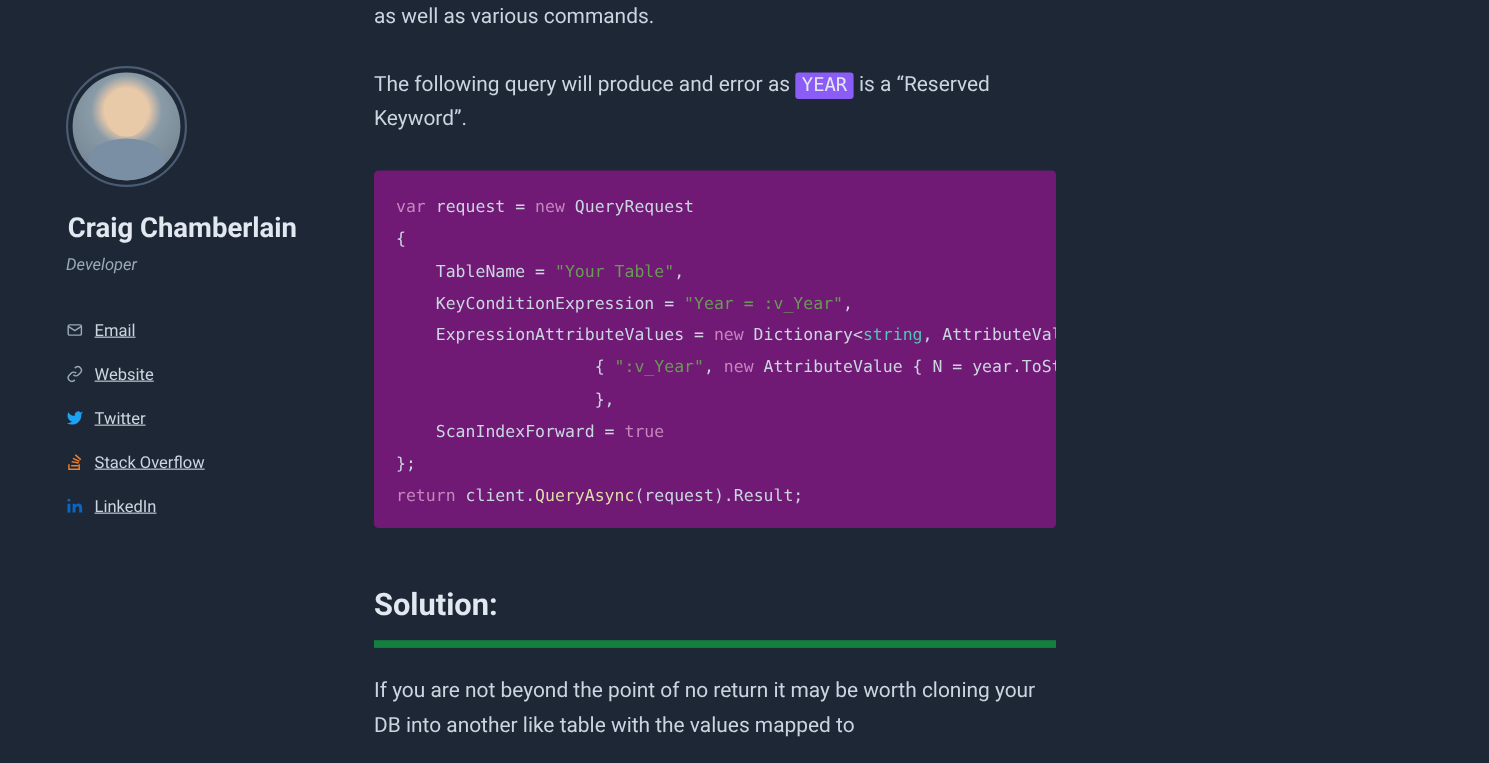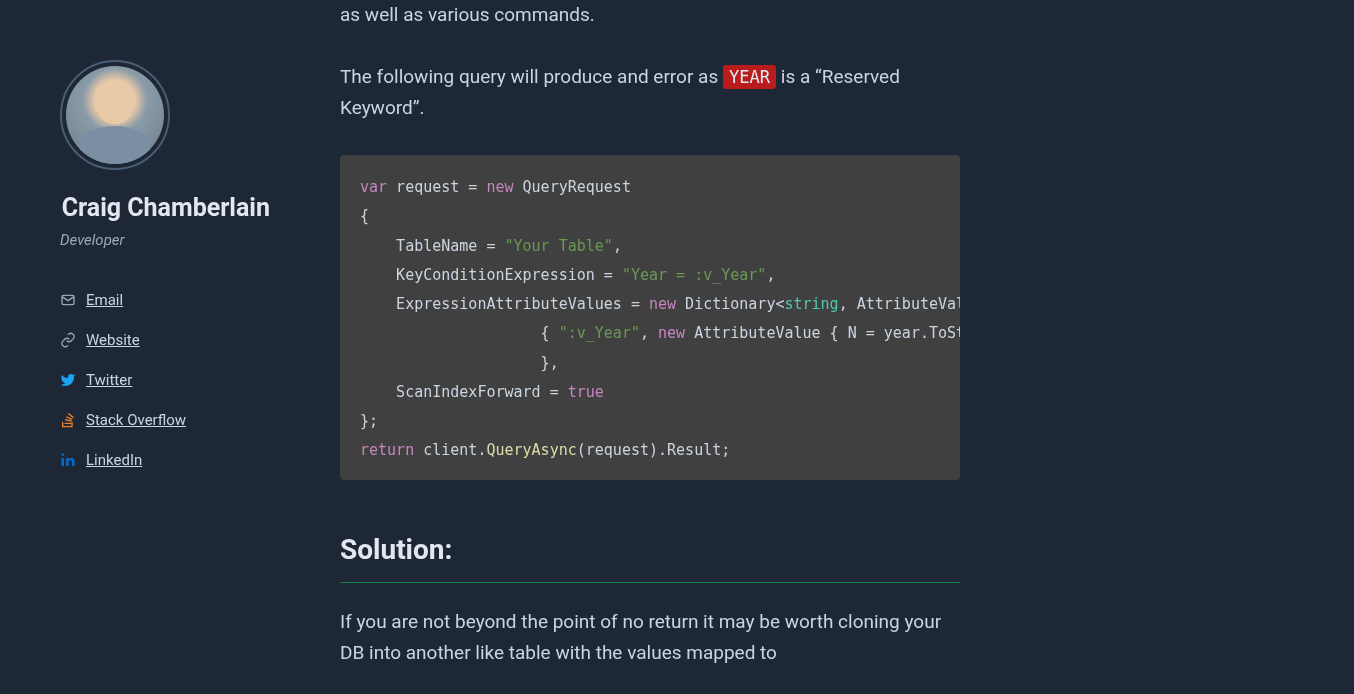--- a/index.html
+++ b/index.html
@@ -90,29 +90,29 @@
   flex: 1;
   max-width: 680px;
   padding: 0 20px 40px 40px;
 }
 .para {
   font-size: 19px;
   color: #cbd5e0;
   margin-bottom: 32px;
 }
 .inline-code {
-  background: #b91c1c;
+  background: #8b5cf6;
   color: #e2e8f0;
   font-family: ui-monospace, "SF Mono", Menlo, Consolas, monospace;
   font-size: 0.9em;
   padding: 2px 6px;
   border-radius: 3px;
 }
 .codeblock-wrap {
-  background: #404040;
+  background: #701a75;
   border-radius: 4px;
   margin: 28px 0 48px 0;
   overflow: hidden;
 }
 .codeblock {
   font-family: ui-monospace, "SF Mono", Menlo, Consolas, monospace;
   font-size: 15px;
   line-height: 1.95;
   padding: 18px 20px 14px 20px;
   white-space: pre;
@@ -126,21 +126,21 @@
 .tok-kw { color: #c586c0; }
 .tok-str { color: #6a9955; }
 .tok-bool { color: #c586c0; }
 .tok-fn { color: #dcdcaa; }
 .tok-type { color: #4ec9b0; }
 h2.solution {
   color: #e2e8f0;
   font-size: 28px;
   font-weight: 700;
   padding-bottom: 10px;
-  border-bottom: 1px solid #15803d;
+  border-bottom: 7px solid #15803d;
   margin-bottom: 24px;
 }
 </style>
 </head>
 <body>
 
 <aside class="sidebar">
   <div class="avatar-ring">
     <div class="avatar"></div>
   </div>

